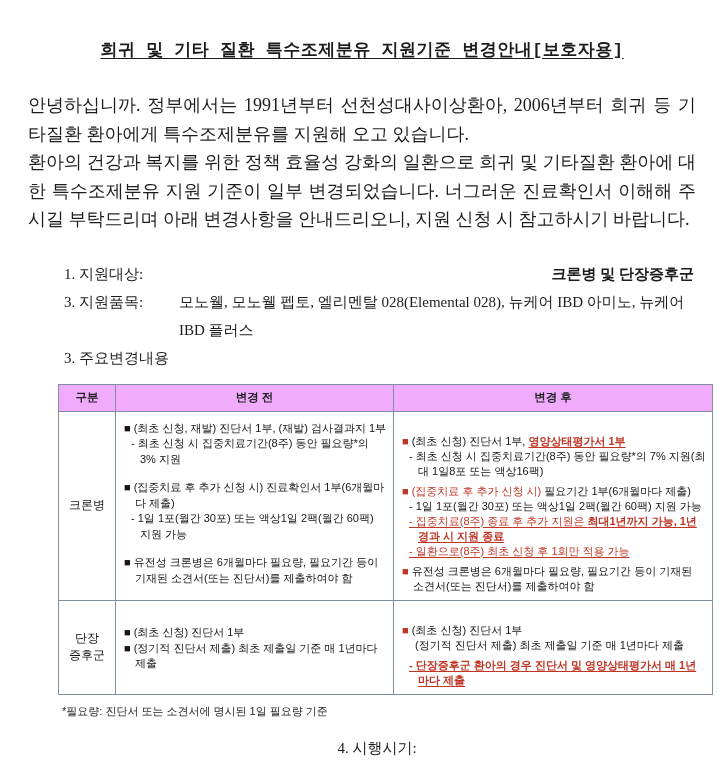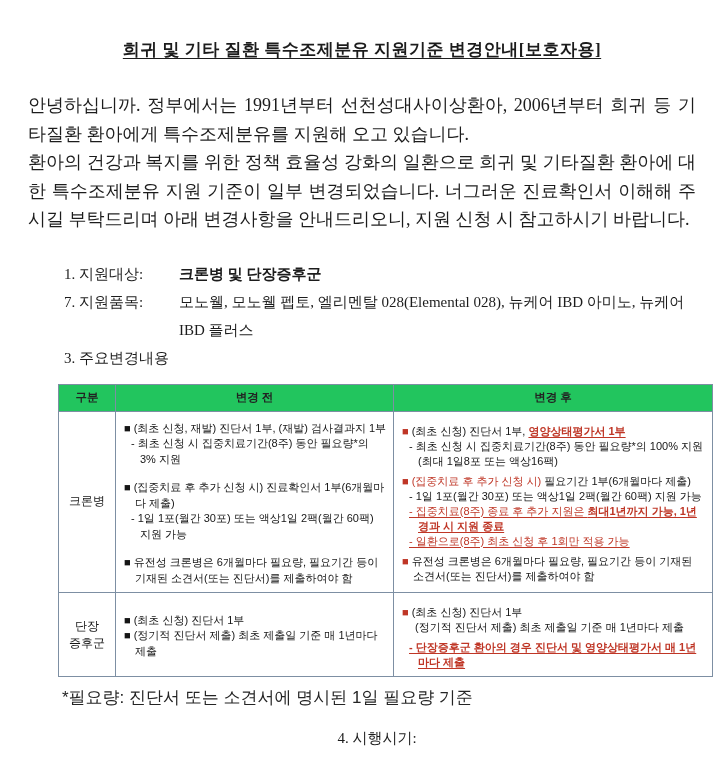--- a/index.html
+++ b/index.html
@@ -8,70 +8,70 @@
     font-family:"Liberation Serif","DejaVu Serif",serif;
     color:#1c1c1c;-webkit-font-smoothing:antialiased;
   }
   .page{width:724px;height:762px;overflow:hidden;}
 
   
   .title{
     margin-top:38px;text-align:center;
     font-size:17px;font-weight:bold;letter-spacing:0.5px;
   }
-  .title .t-inner{text-decoration:underline;text-underline-offset:3px;}
+  .title .t-inner{text-decoration:underline;text-underline-offset:3px;font-family:Liberation Mono, monospace;}
 
   
   .intro{
     margin:30px 28px 0 28px;
     font-size:18px;line-height:28.5px;text-align:justify;
   }
   .intro p{margin:0;}
 
   
   .list{margin:26px 30px 0 64px;font-size:15px;line-height:28px;}
   .li{display:flex;align-items:flex-start;gap:32px;}
   .li .lbl{white-space:pre;}
   .li .val{flex:1;}
-  .bold{font-weight:bold;}
+  .bold{font-weight:bold;text-align:right;}
 
   
   .table-wrap{margin:12px 0 0 58px;}
   table{
     border-collapse:collapse;table-layout:fixed;width:654px;
     font-family:"Liberation Sans","DejaVu Sans",sans-serif;
     font-size:11px;color:#151515;
   }
   th,td{border:1.5px solid #7d8fa3;}
   th{
-    background:#22c55e;height:24px;font-weight:bold;font-size:11.5px;
+    background:#f0abfc;height:24px;font-weight:bold;font-size:11.5px;
     text-align:center;color:#222;
   }
   td.rowlabel{
     text-align:center;vertical-align:middle;
     font-size:12px;line-height:17px;width:57px;
   }
   td.cell{vertical-align:top;padding:9px 6px 6px 8px;line-height:15.5px;}
   td.cell-before{width:278px;}
-  td.cell-after{width:319px;padding-top:12px;line-height:15px;}
+  td.cell-after{width:319px;padding-top:22px;line-height:15px;}
   tr.row-crohn{height:177px;}
   tr.row-sbs{height:70px;}
   .grp + .grp{margin-top:13px;}
   .ln{padding-left:11px;text-indent:-11px;}
   .ln.sub{padding-left:16px;text-indent:-9px;}
   .gap-sm{margin-top:5px;}
   .red{color:#bf3626;}
   .u{text-decoration:underline;text-underline-offset:2px;}
   .rb{color:#bf3626;}
 
   
   .footnote{
     margin:9px 0 0 62px;
     font-family:"Liberation Sans","DejaVu Sans",sans-serif;
-    font-size:17px;color:#242424;
+    font-size:11px;color:#242424;
   }
   .tail{margin:14px 30px 0 64px;font-size:15px;line-height:30px;}
   .tail .li{align-items:center;flex-direction:column;}
 </style>
 </head>
 <body>
 
 <div class="page">
 
   <div class="title">
@@ -82,21 +82,21 @@
     <p>안녕하십니까. 정부에서는 1991년부터 선천성대사이상환아, 2006년부터 희귀 등 기타질환 환아에게 특수조제분유를 지원해 오고 있습니다.</p>
     <p>환아의 건강과 복지를 위한 정책 효율성 강화의 일환으로 희귀 및 기타질환 환아에 대한 특수조제분유 지원 기준이 일부 변경되었습니다. 너그러운 진료확인서 이해해 주시길 부탁드리며 아래 변경사항을 안내드리오니, 지원 신청 시 참고하시기 바랍니다.</p>
   </div>
 
   <div class="list">
     <div class="li">
       <span class="lbl">1. 지원대상: </span>
       <span class="val bold">크론병 및 단장증후군</span>
     </div>
     <div class="li">
-      <span class="lbl">7. 지원품목: </span>
+      <span class="lbl">3. 지원품목: </span>
       <span class="val">모노웰, 모노웰 펩토, 엘리멘탈 028(Elemental 028), 뉴케어 IBD 아미노, 뉴케어 IBD 플러스</span>
     </div>
     <div class="li">
       <span>3. 주요변경내용</span>
     </div>
   </div>
 
   <div class="table-wrap">
     <table>
       <colgroup>
@@ -122,21 +122,21 @@
             <div class="grp">
               <div class="ln">■ (집중치료 후 추가 신청 시) 진료확인서 1부(6개월마다 제출)</div>
               <div class="ln sub">- 1일 1포(월간 30포) 또는 액상1일 2팩(월간 60팩) 지원 가능</div>
             </div>
             <div class="grp">
               <div class="ln">■ 유전성 크론병은 6개월마다 필요량, 필요기간 등이 기재된 소견서(또는 진단서)를 제출하여야 함</div>
             </div>
           </td>
           <td class="cell cell-after">
             <div class="ln"><span class="rb">■ </span><span>(최초 신청) 진단서 1부, </span><span class="red bold u">영양상태평가서 1부</span></div>
-            <div class="ln sub">- 최초 신청 시 집중치료기간(8주) 동안 필요량*의 100% 지원(최대 1일8포 또는 액상16팩)</div>
+            <div class="ln sub">- 최초 신청 시 집중치료기간(8주) 동안 필요량*의 7% 지원(최대 1일8포 또는 액상16팩)</div>
             <div class="ln gap-sm"><span class="rb">■ </span><span class="red">(집중치료 후 추가 신청 시)</span><span> 필요기간 1부(6개월마다 제출)</span></div>
             <div class="ln sub">- 1일 1포(월간 30포) 또는 액상1일 2팩(월간 60팩) 지원 가능</div>
             <div class="ln sub"><span class="red u">- 집중치료(8주) 종료 후 추가 지원은 </span><span class="red bold u">최대1년까지 가능, 1년 경과 시 지원 종료</span></div>
             <div class="ln sub"><span class="red u">- 일환으로(8주) 최초 신청 후 1회만 적용 가능</span></div>
             <div class="ln gap-sm"><span class="rb">■ </span><span>유전성 크론병은 6개월마다 필요량, 필요기간 등이 기재된 소견서(또는 진단서)를 제출하여야 함</span></div>
           </td>
         </tr>
         <tr class="row-sbs">
           <td class="rowlabel">
             <div>단장</div>

